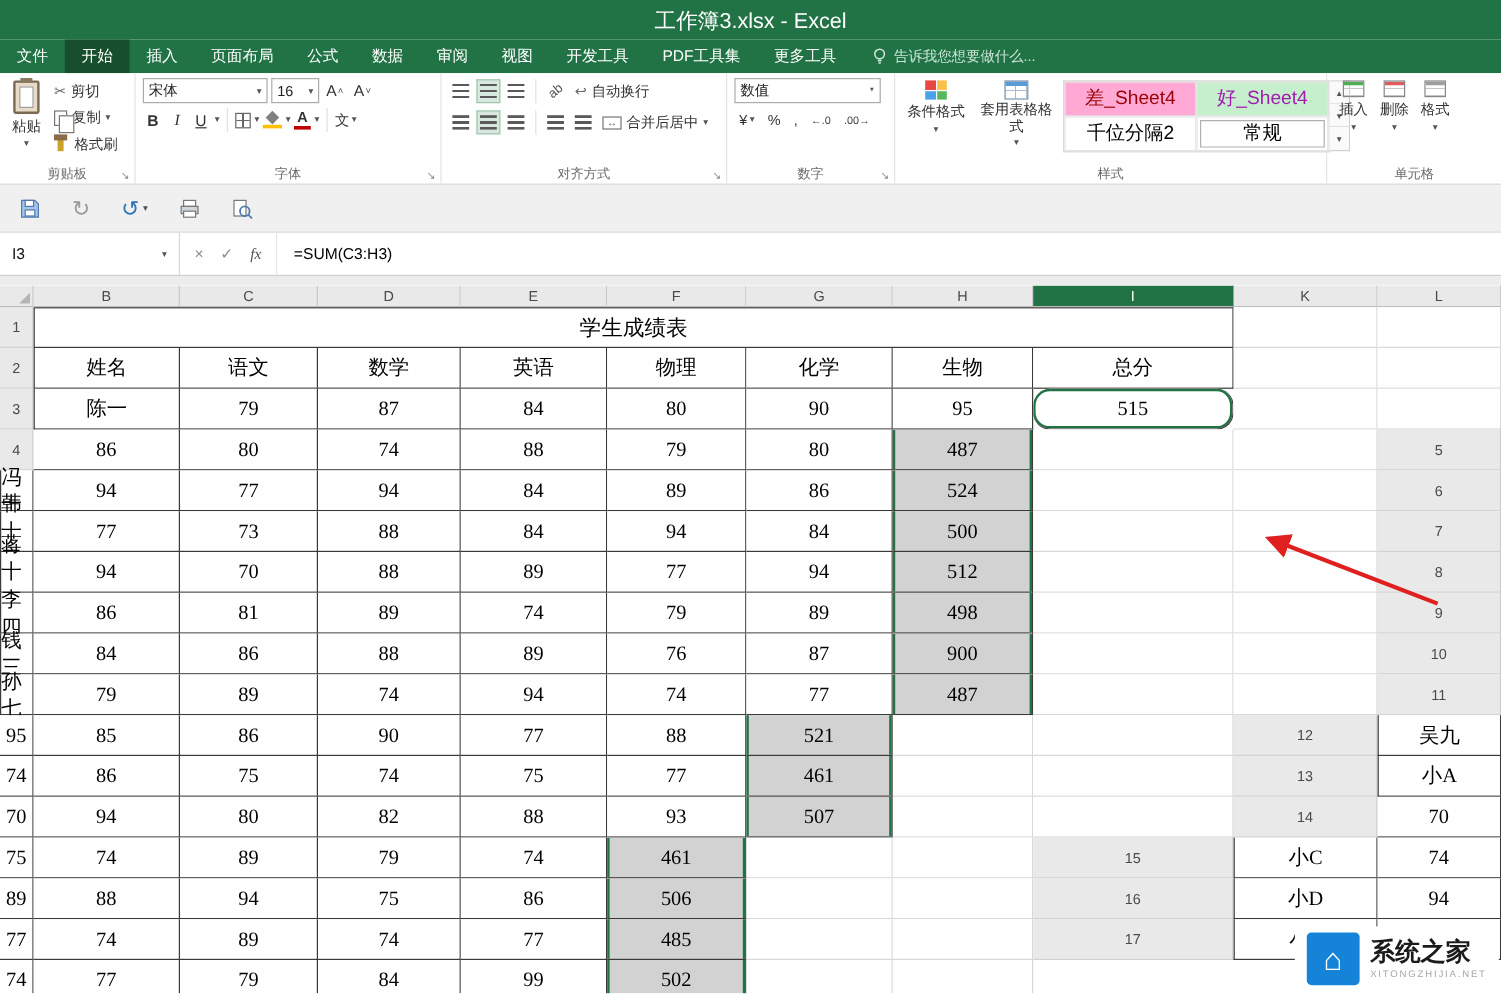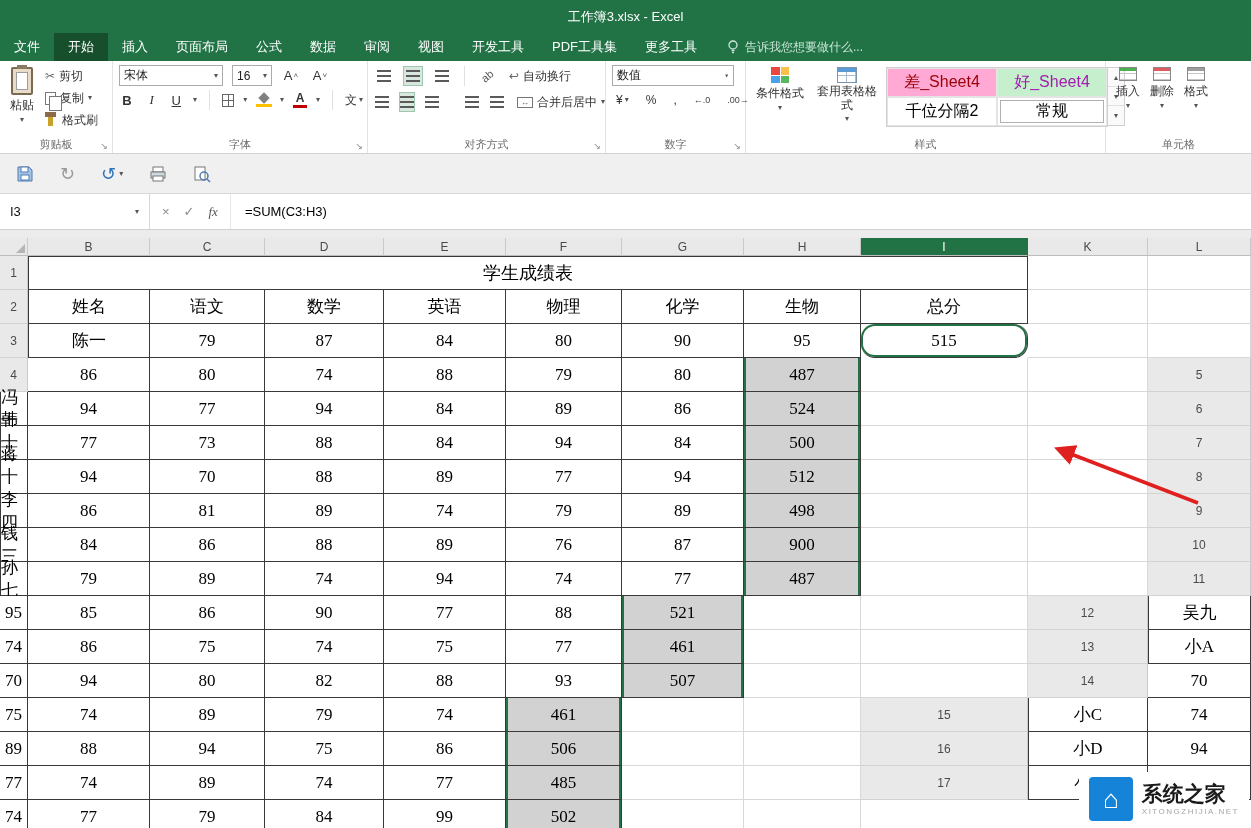--- a/index.html
+++ b/index.html
@@ -2,36 +2,36 @@
 <html><head>
 <meta charset="utf-8">
 <style>
   *{margin:0;padding:0;box-sizing:border-box;}
   html,body{width:1251px;height:828px;overflow:hidden;}
   body{font-family:"Liberation Sans","DejaVu Sans",sans-serif;background:#fff;}
   .app{position:relative;width:1251px;height:828px;overflow:hidden;background:#fff;}
 
   
   .titlebar{position:absolute;top:0;left:0;right:0;height:33px;background:#217346;display:flex;align-items:center;justify-content:center;}
-  .titlebar .title{color:#fff;font-size:13px;}
+  .titlebar .title{color:#fff;font-size:18px;}
 
   
   .tabrow{position:absolute;top:33px;left:0;right:0;height:28px;background:#217346;display:flex;align-items:stretch;color:#fff;font-size:13px;}
   .tabs{display:flex;}
   .tab{padding:0 14px;display:flex;align-items:center;white-space:nowrap;cursor:default;}
   .tab.active{background:#174f2d;}
   .tellme{display:flex;align-items:center;gap:6px;color:#c8e4d4;padding-left:16px;font-size:12px;white-space:nowrap;}
 
   
   .ribbon{position:absolute;top:61px;left:0;right:0;height:93px;background:#fff;border-bottom:1px solid #d2d2d2;display:flex;overflow:hidden;}
   .rgroup{position:relative;border-right:1px solid #e3e3e3;padding:4px 4px 16px 6px;flex:0 0 auto;}
   .glabel{position:absolute;bottom:1px;left:0;right:0;text-align:center;font-size:11px;color:#6b6b6b;white-space:nowrap;}
   .launcher{position:absolute;bottom:2px;right:4px;font-size:9px;color:#8a8a8a;line-height:1;}
   .grow{display:flex;gap:4px;}
-  .frow{display:flex;align-items:center;gap:9px;margin-bottom:4px;}
+  .frow{display:flex;align-items:center;gap:3px;margin-bottom:4px;}
   .caret{font-size:8px;color:#555;line-height:1;}
   .bigbtn{display:flex;flex-direction:column;align-items:center;justify-content:flex-start;padding:2px 4px;font-size:12px;color:#333;gap:2px;text-align:center;}
   .blabel{white-space:nowrap;}
   .blabel.two{white-space:normal;width:62px;line-height:1.15;}
   .minicol{display:flex;flex-direction:column;}
   .minibtn{display:flex;align-items:center;gap:4px;font-size:12px;color:#333;height:22px;padding:0 3px;white-space:nowrap;}
   .mico{font-size:12px;color:#666;}
   .combo{display:flex;align-items:center;justify-content:space-between;border:1px solid #ababab;background:#fff;font-size:12px;color:#222;padding:0 4px;height:21px;}
   .vsep{width:1px;height:20px;background:#e0e0e0;margin:0 3px;}
 

